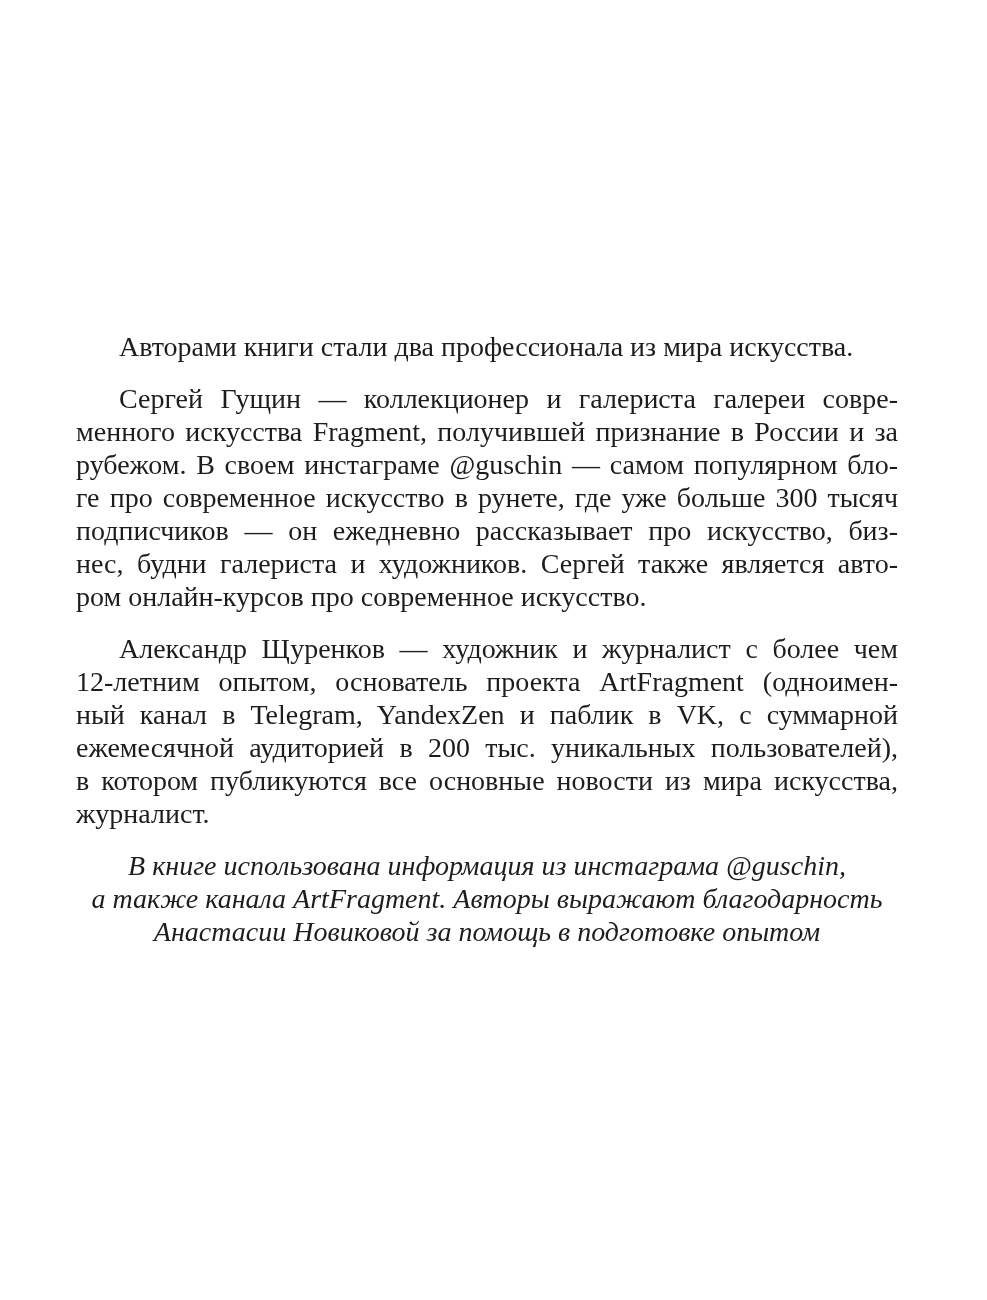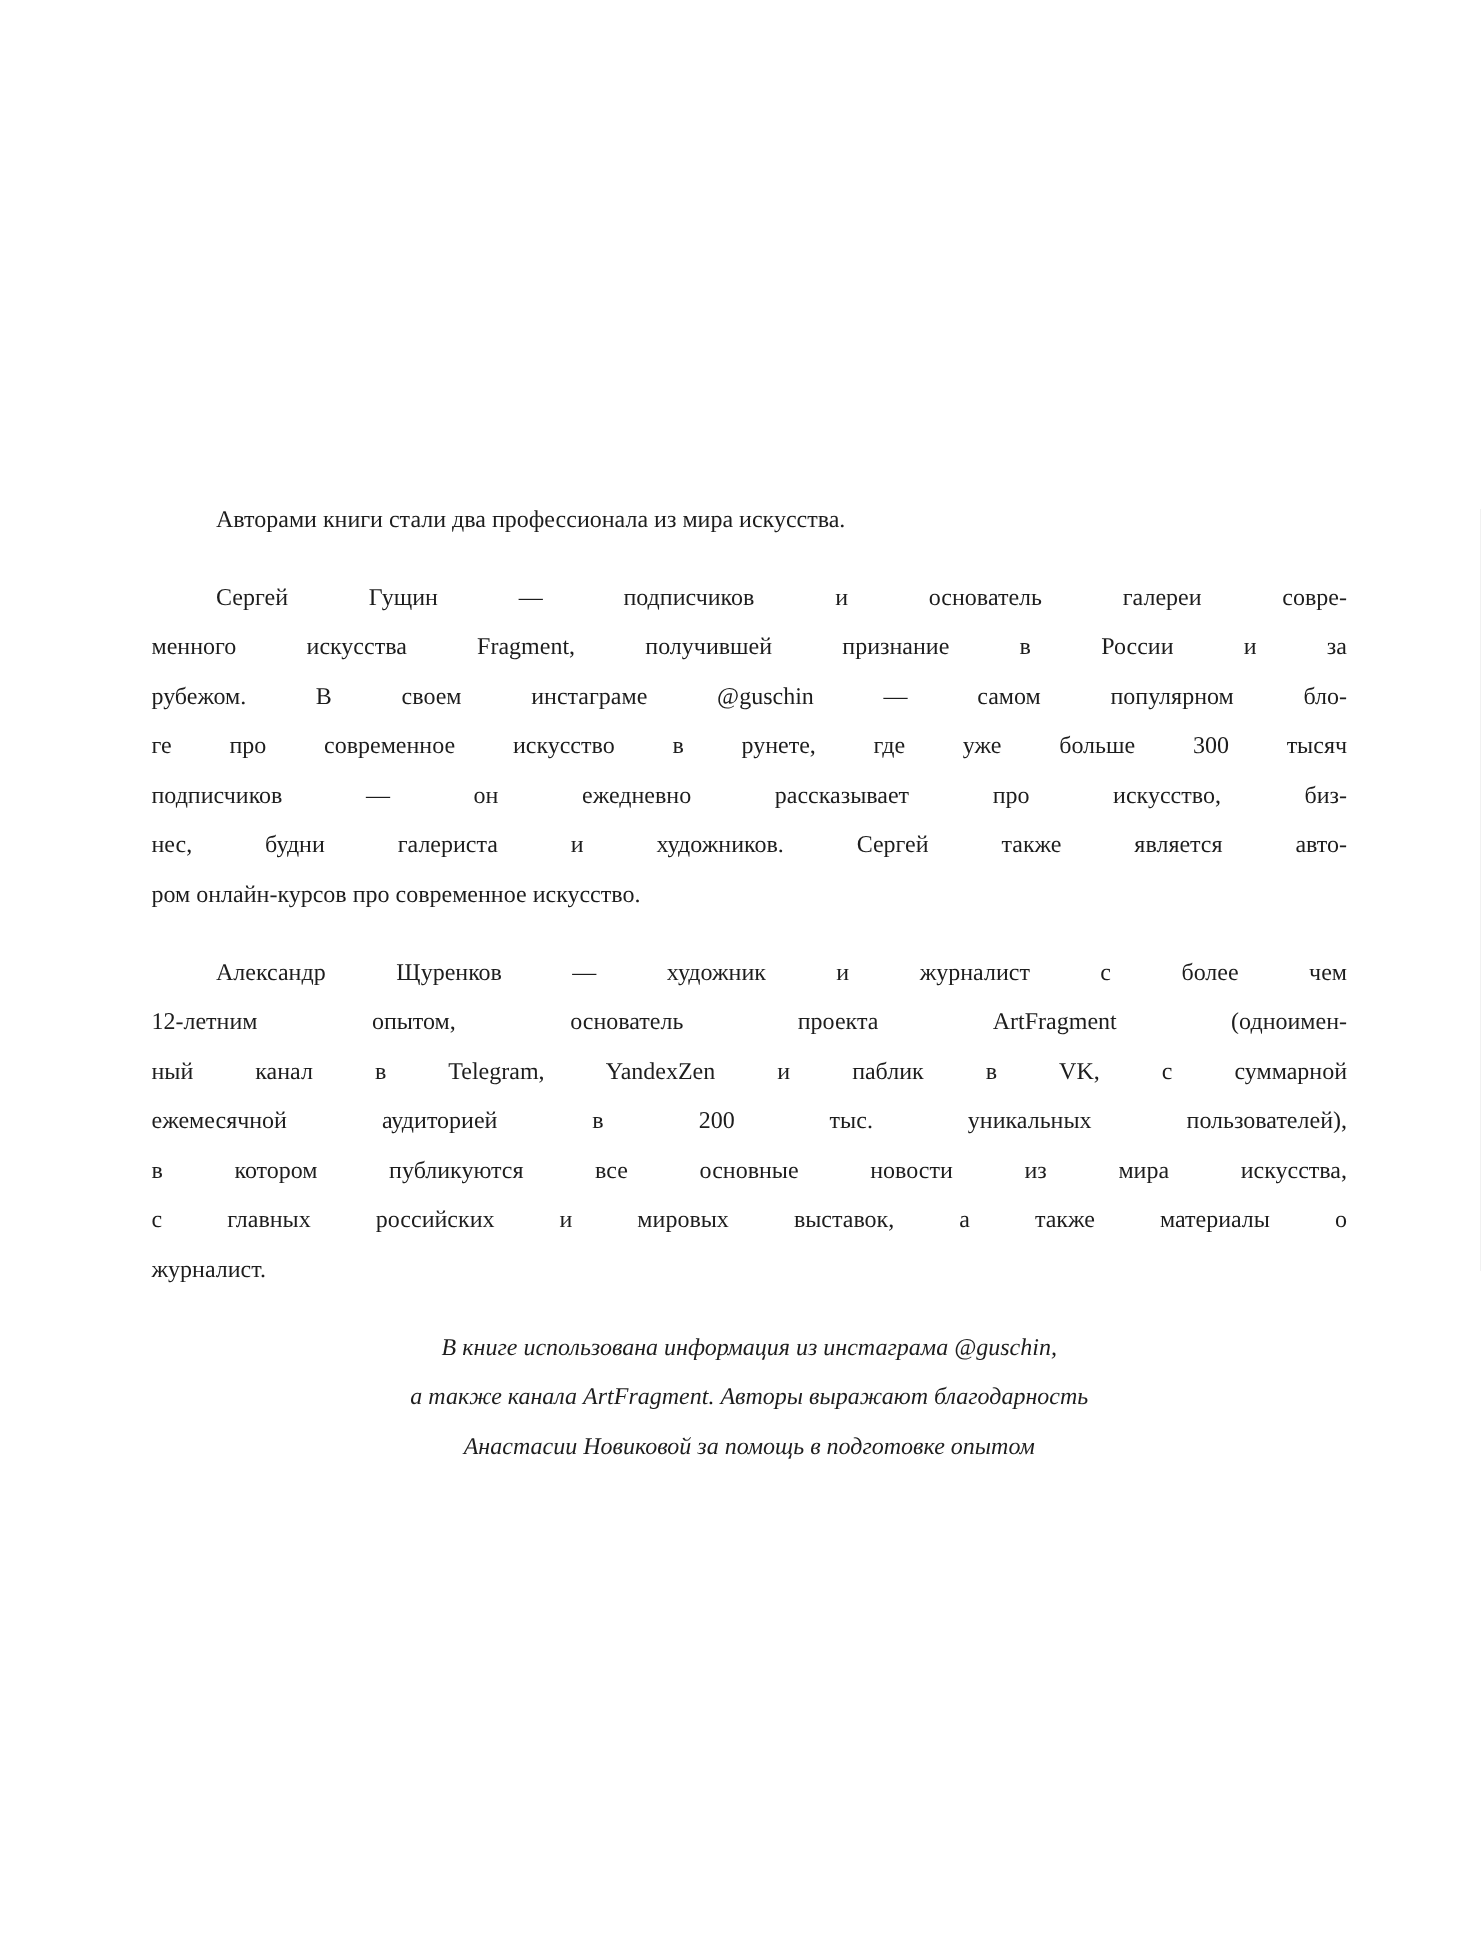--- a/index.html
+++ b/index.html
@@ -12,24 +12,24 @@
     width: 987px;
     height: 1300px;
     margin: 0 auto;
     background: #ffffff;
     font-family: "Liberation Serif", "DejaVu Serif", serif;
     color: #1d1d1d;
     overflow: hidden;
   }
   .content {
     position: absolute;
-    left: 101px;
+    left: 76px;
     right: 89px;
     top: 330px;
-    font-size: 16px;
+    font-size: 28px;
     line-height: 33px;
   }
   .paragraph { margin: 0; }
   .paragraph + .paragraph { margin-top: 19px; }
   .line {
     text-align: justify;
     text-align-last: justify;
     white-space: normal;
   }
   .line.last {
@@ -52,35 +52,34 @@
 </style>
 </head>
 <body>
 
 <div class="page">
   <div class="content">
     <div class="paragraph">
         <div class="line last indent">Авторами книги стали два профессионала из мира искусства.</div>
       </div>
     <div class="paragraph">
-        <div class="line indent">Сергей Гущин — подписчиков и основатель галереи совре-</div>
+        <div class="line indent">Сергей Гущин — коллекционер и галериста галереи совре-</div>
         <div class="line">менного искусства Fragment, получившей признание в России и за</div>
         <div class="line">рубежом. В своем инстаграме @guschin — самом популярном бло-</div>
         <div class="line">ге про современное искусство в рунете, где уже больше 300 тысяч</div>
         <div class="line">подписчиков — он ежедневно рассказывает про искусство, биз-</div>
         <div class="line">нес, будни галериста и художников. Сергей также является авто-</div>
         <div class="line last">ром онлайн-курсов про современное искусство.</div>
       </div>
     <div class="paragraph">
         <div class="line indent">Александр Щуренков — художник и журналист с более чем</div>
         <div class="line">12-летним опытом, основатель проекта ArtFragment (одноимен-</div>
         <div class="line">ный канал в Telegram, YandexZen и паблик в VK, с суммарной</div>
         <div class="line">ежемесячной аудиторией в 200 тыс. уникальных пользователей),</div>
         <div class="line">в котором публикуются все основные новости из мира искусства,</div>
-        <div class="line">с главных российских и мировых выставок, а также материалы о</div>
         <div class="line last">журналист.</div>
       </div>
     <div class="paragraph ack">
         <div class="line">В книге использована информация из инстаграма @guschin,</div>
         <div class="line">а также канала ArtFragment. Авторы выражают благодарность</div>
         <div class="line last">Анастасии Новиковой за помощь в подготовке опытом</div>
       </div>
   </div>
 </div>
 

